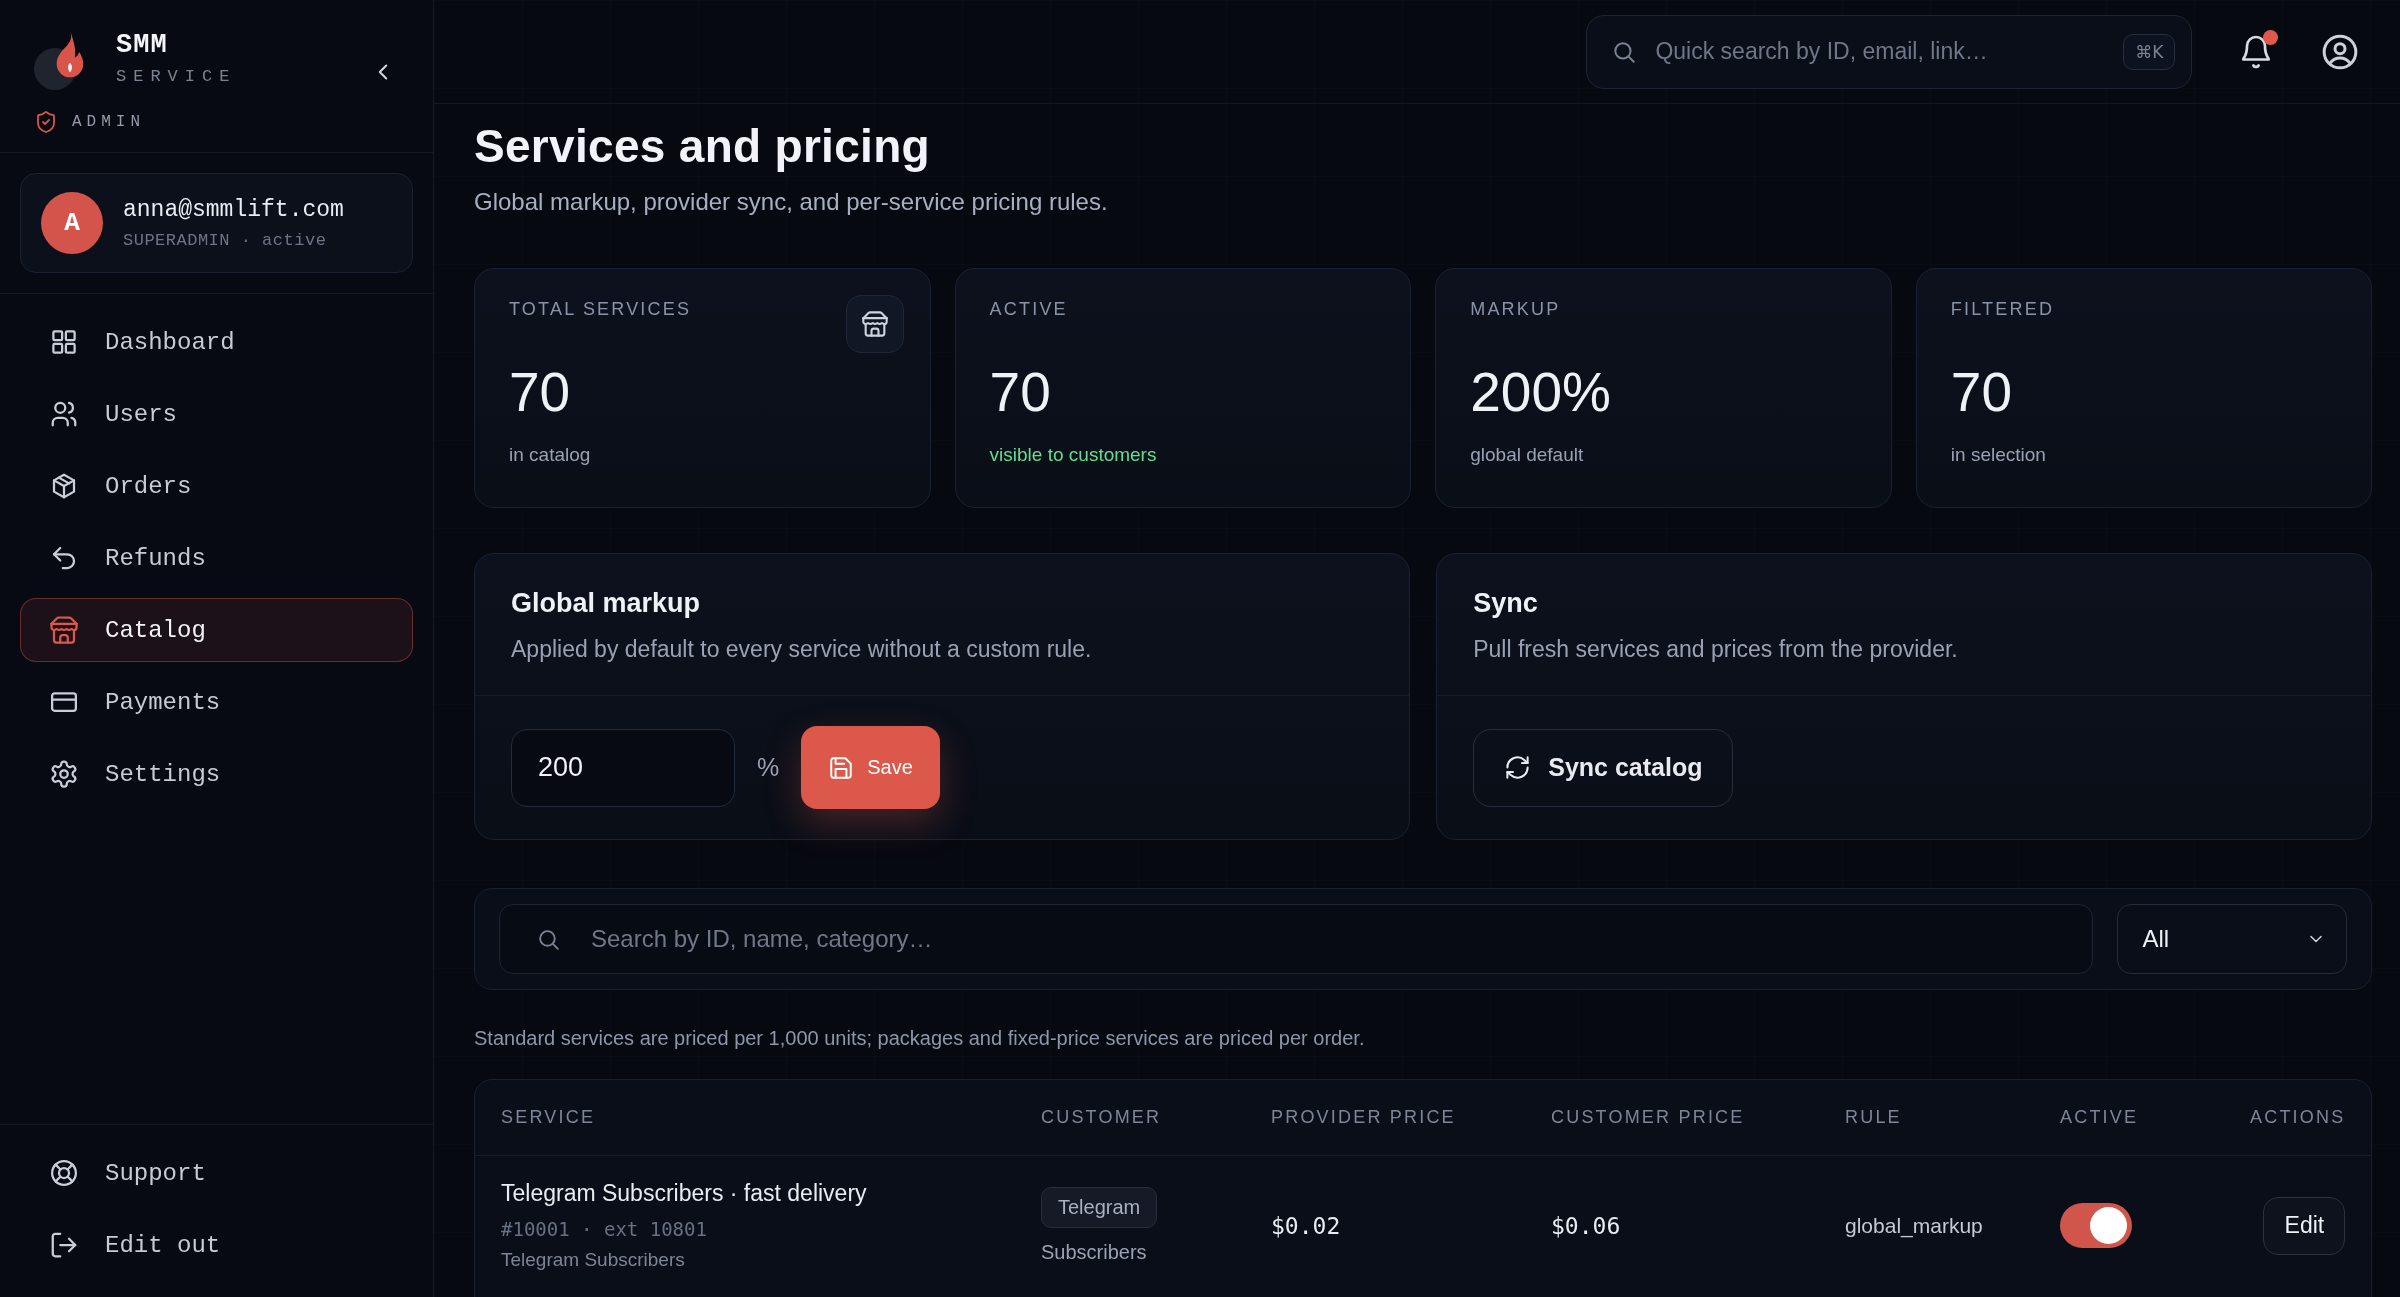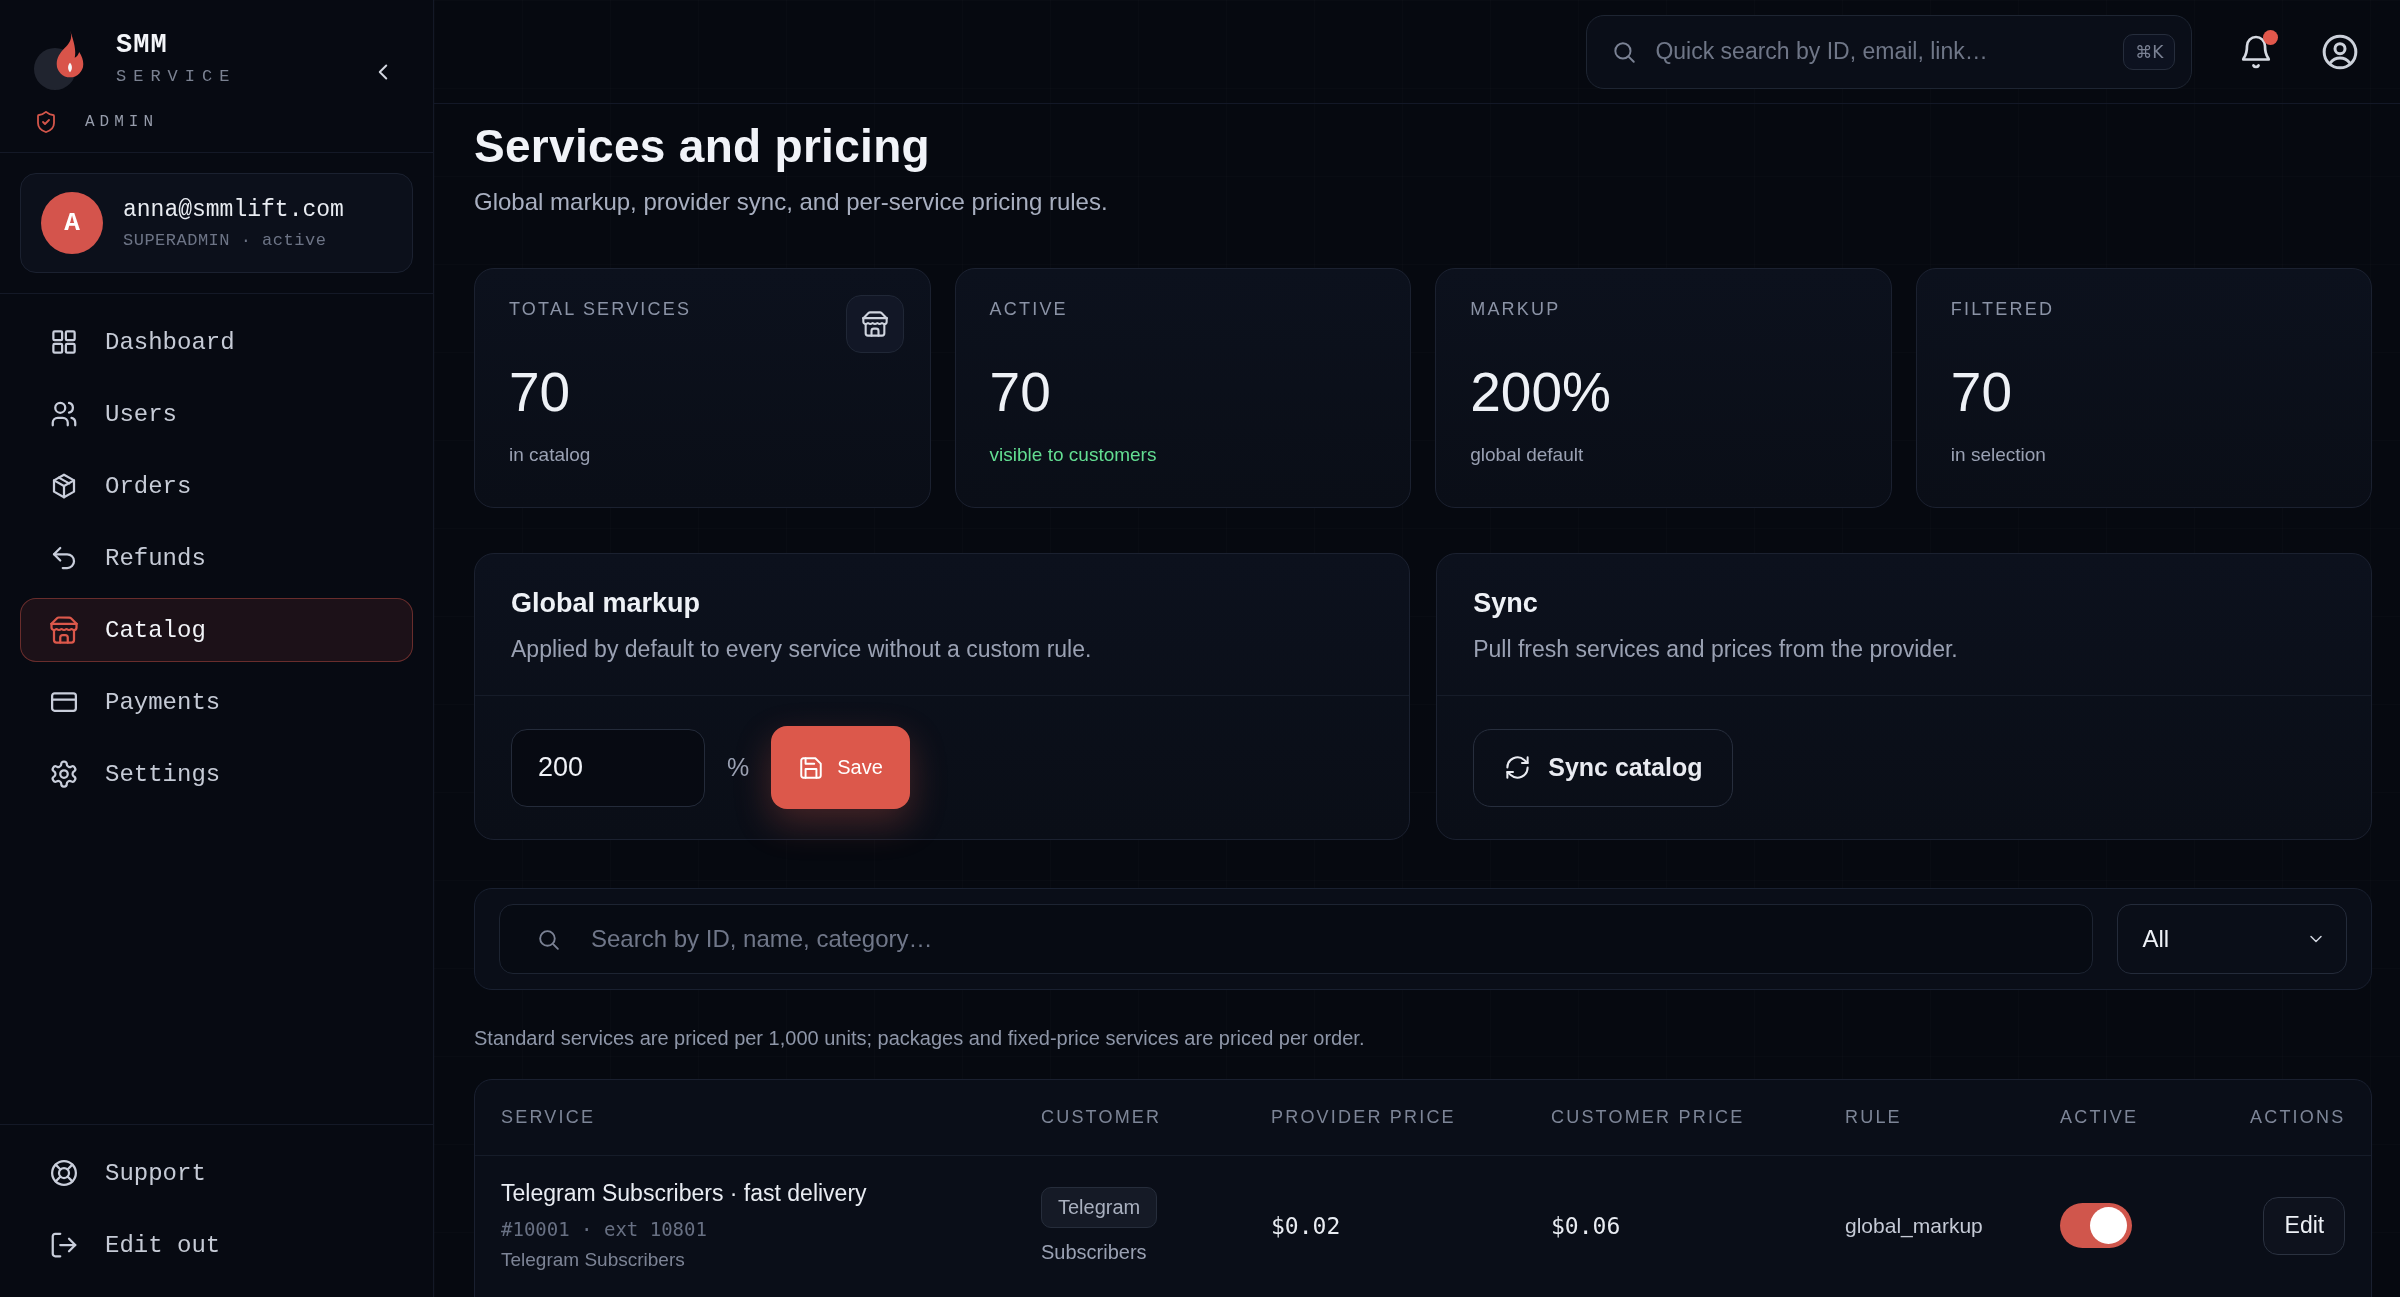--- a/index.html
+++ b/index.html
@@ -16,21 +16,21 @@
     display:flex; flex-direction:column;font-family:Liberation Mono, monospace; }
   .brand { padding:26px 34px 18px 34px; position:relative; }
   .brand-row { display:flex; align-items:flex-start; gap:18px; }
   .logo-wrap { position:relative; width:64px; height:70px; flex:0 0 64px; }
   .logo-moon { position:absolute; left:0; bottom:6px; width:42px; height:42px; border-radius:50%; background:#20242f; }
   .logo-flame { position:absolute; left:10px; top:2px; }
   .brand-name { font-size:27px; font-weight:700; letter-spacing:1px; color:#f3f5f9; margin-top:4px; }
   .brand-sub { font-size:17px; letter-spacing:7px; color:#7b8292; margin-top:7px; }
   .collapse-btn { position:absolute; right:30px; top:52px; width:40px; height:40px; display:flex;
     align-items:center; justify-content:center; color:#d3d7e0; cursor:pointer; border-radius:10px; }
-  .admin-row { display:flex; align-items:center; gap:27px; margin-top:14px; }
+  .admin-row { display:flex; align-items:center; gap:14px; margin-top:14px; }
   .admin-row .shield { color:#d4564b; }
   .admin-text { font-size:16px; letter-spacing:5px; color:#969cab; }
 
   .side-divider { border-top:1px solid #141927; }
 
   .user-card-wrap { padding:20px; }
   .user-card { background:#0c101b; border:1px solid #1b2130; border-radius:16px;
     padding:18px 20px; display:flex; align-items:center; gap:20px; }
   .avatar { width:62px; height:62px; border-radius:50%; background:#d4544c; color:#fff;
     font-size:26px; font-weight:600; display:flex; align-items:center; justify-content:center; flex:0 0 62px; }
@@ -79,21 +79,21 @@
   .stat-icon-box { position:absolute; top:26px; right:26px; width:58px; height:58px; border-radius:15px;
     background:#121726; border:1px solid #202736; display:flex; align-items:center; justify-content:center; color:#cfd4de; }
 
   .panels { display:flex; gap:26px; margin-top:45px; }
   .panel { flex:1; height:287px; background:linear-gradient(180deg,#0c111d,#0a0e17);
     border:1px solid #1b2130; border-radius:20px; display:flex; flex-direction:column; }
   .panel-head { padding:34px 36px 32px; border-bottom:1px solid #161c29; }
   .panel-title { font-size:27px; font-weight:600; color:#eef1f6; }
   .panel-desc { font-size:23px; color:#9aa1b3; margin-top:17px; }
   .panel-body { flex:1; display:flex; align-items:center; gap:22px; padding:0 36px; }
-  .markup-input { width:194px; height:78px; background:#070a12; border:1px solid #242b3a;
+  .markup-input { width:224px; height:78px; background:#070a12; border:1px solid #242b3a;
     border-radius:16px; color:#f0f2f7; font-size:27px; padding:0 26px; outline:none; font-family:inherit; }
   .unit { color:#9aa1b3; font-size:25px; }
   .save-btn { height:83px; padding:0 27px; border:none; border-radius:16px; background:#dc584b; color:#fff;
     font-size:20px; font-family:inherit; display:flex; align-items:center; gap:13px; cursor:pointer;
     box-shadow:0 14px 36px rgba(220,88,75,0.28); }
   .sync-btn { height:78px; padding:0 30px; background:transparent; border:1px solid #272e3d;
     border-radius:18px; color:#e9ebf1; font-size:25px; font-family:inherit; display:flex;
     align-items:center; gap:17px; cursor:pointer;font-weight:bold; }
 
   .filter-bar { margin-top:48px; height:102px; background:#0a0e18; border:1px solid #192030;

